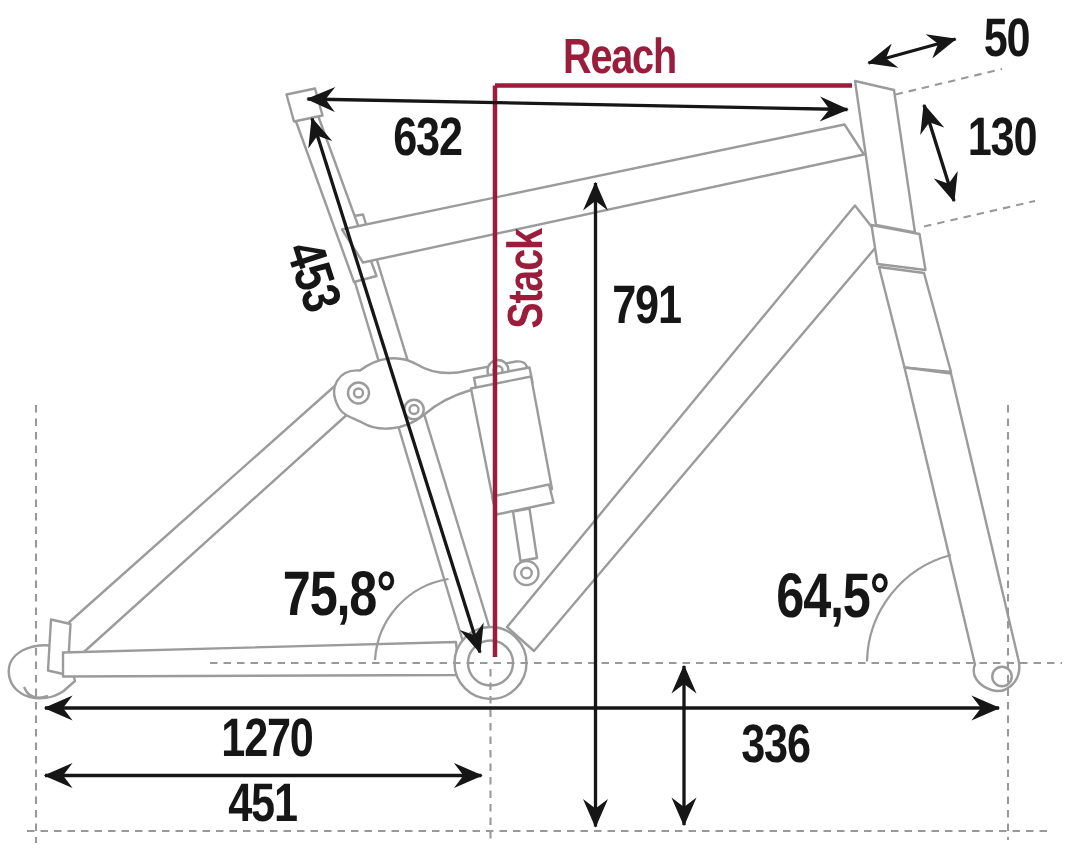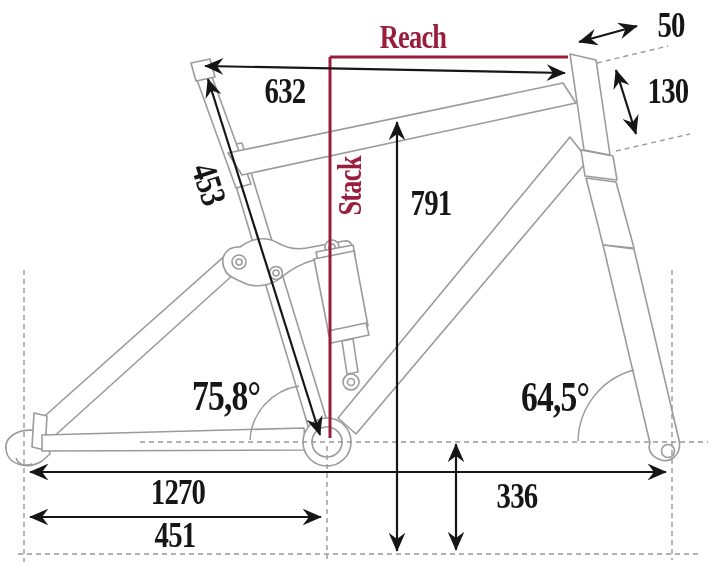--- a/index.html
+++ b/index.html
@@ -1,19 +1,19 @@
 <!DOCTYPE html>
 <html style="--accent: #9b1d3c;"><head>
 <meta charset="utf-8">
 <style>
   :root { --accent:#9b1d3c; }
   html,body { margin:0; padding:0; background:#ffffff; }
   #stage {
     position:relative; width:712px; height:575px; background:#ffffff;
-    overflow:hidden; font-family:Liberation Serif, serif;
+    overflow:hidden; font-family:Liberation Sans, sans-serif;
   }
   #drawing { position:absolute; left:0; top:0; }
   .lbl {
     position:absolute; font-weight:700; color:#161616; white-space:nowrap;
     letter-spacing:-1px; line-height:1;
     transform:translate(-50%,-50%) scaleX(0.8);
   }
   .num   { font-size:36px; }
   .angle { font-size:42px; }
   .accent{ color:var(--accent); font-size:33px; }

